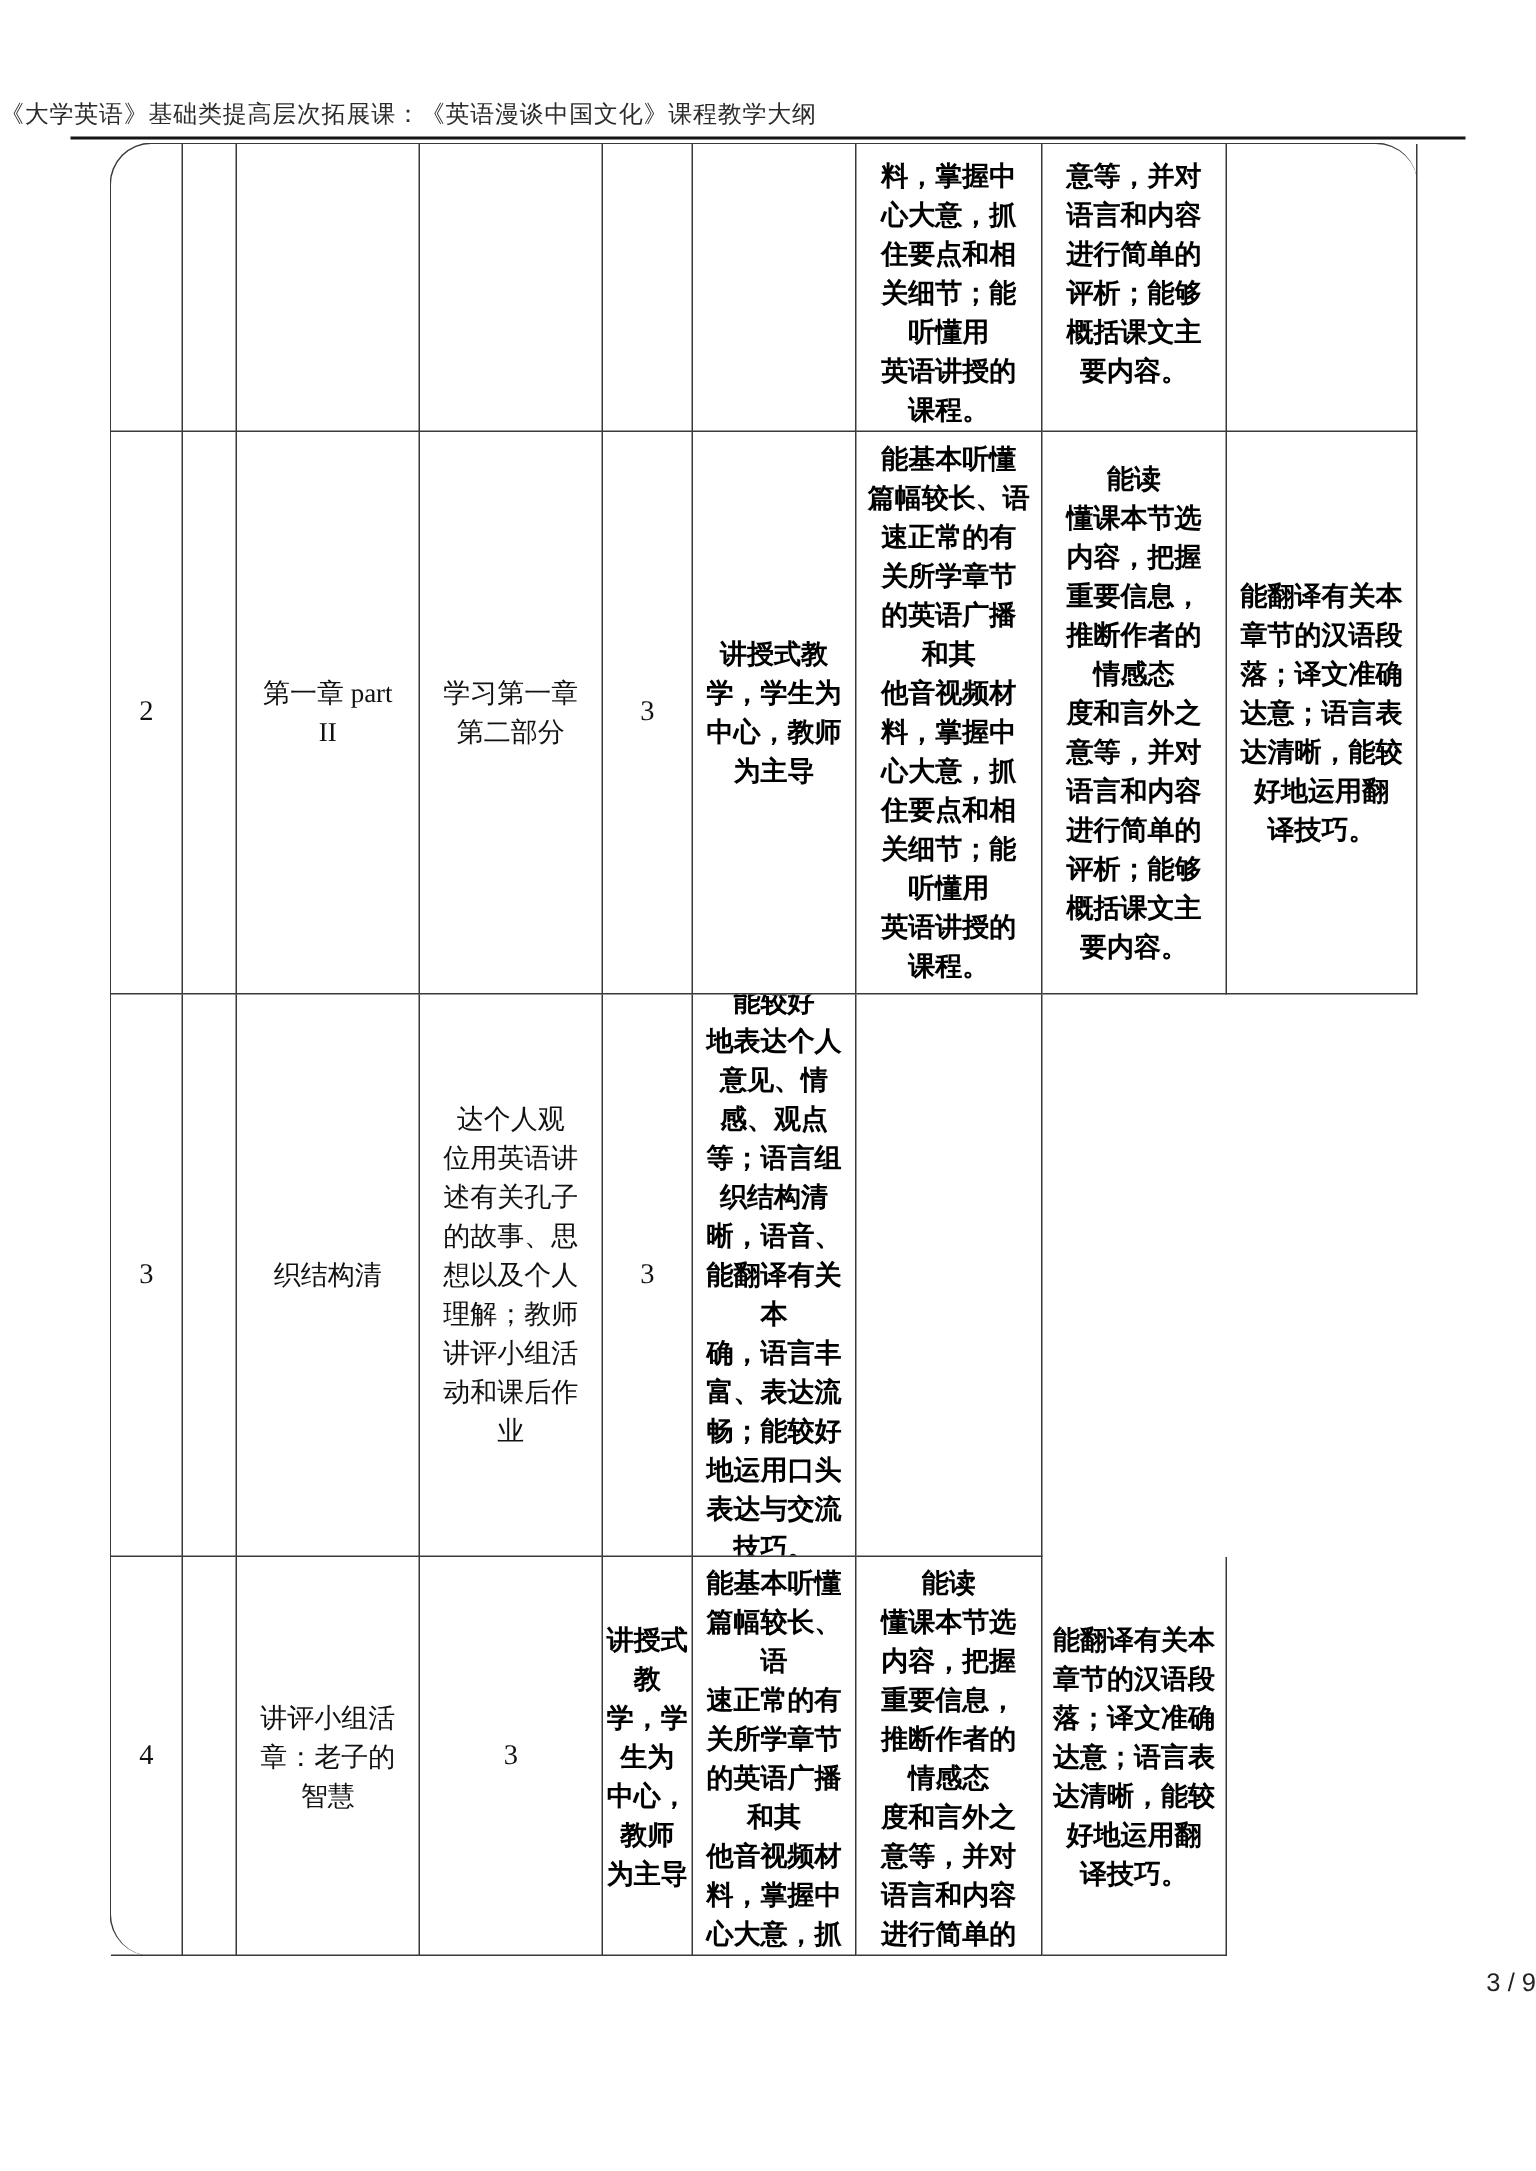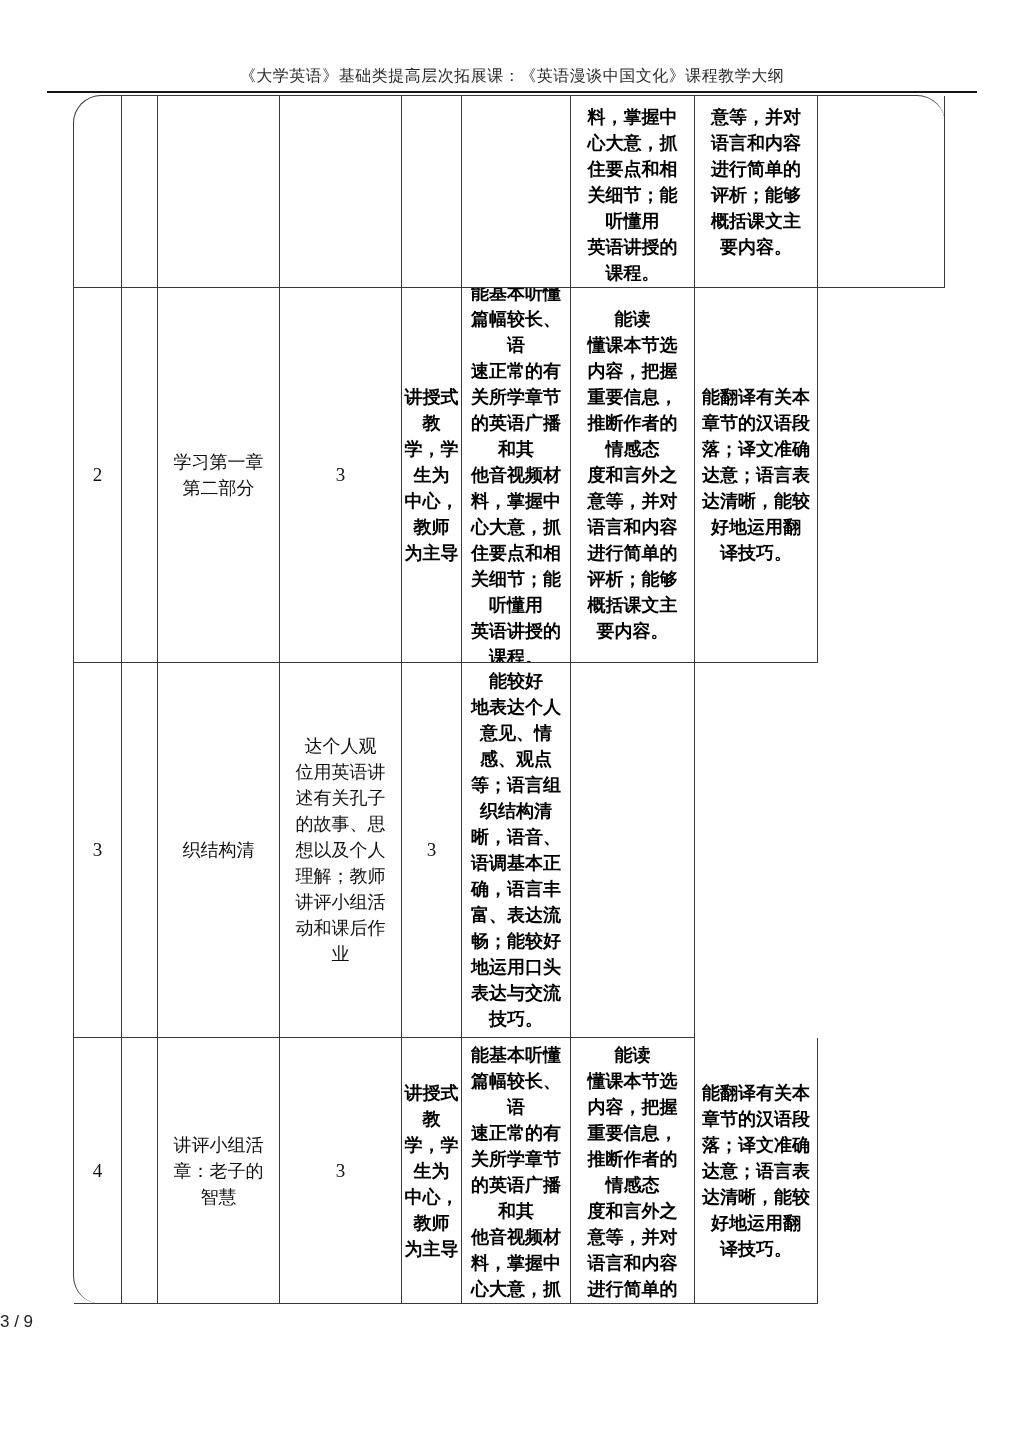--- a/index.html
+++ b/index.html
@@ -10,21 +10,20 @@
     height: 1447px;
     font-family: "Liberation Serif", "DejaVu Serif", serif;
     color: #111111;
     overflow: hidden;
   }
   .page-title {
     position: absolute;
     top: 66px;
     left: 0;
     width: 100%;
-    text-align: center;
     font-size: 16px;
     color: #2b2b2b;
     letter-spacing: 0.5px;
   }
   .header-rule {
     position: absolute;
     top: 91px;
     left: 47px;
     width: 930px;
     height: 0;
@@ -62,21 +61,21 @@
   }
   .c.bold { font-weight: bold; color: #000000; }
   .c.topalign { align-items: flex-start; padding-top: 8px; }
   .c.topalign4 { align-items: flex-start; padding-top: 4px; }
   .c.num { font-size: 19px; }
   .page-footer {
     position: absolute;
     top: 1312px;
     left: 0;
     width: 100%;
-    text-align: left;
+    text-align: right;
     font-size: 17px;
     color: #222222;
     font-family: "Liberation Sans", "DejaVu Sans", sans-serif;
   }
 </style>
 </head>
 <body>
 
 <div class="page-title">《大学英语》基础类提高层次拓展课：《英语漫谈中国文化》课程教学大纲</div>
 <div class="header-rule"></div>
@@ -102,20 +101,22 @@
 进行简单的
 评析；能够
 概括课文主
 要内容。</div>
     <div class="c topalign bold"></div>
   </div>
 
   <div class="t-row r2">
     <div class="c num">2</div>
     <div class="c"></div>
+    <div class="c">第一章 part
+II</div>
     <div class="c">学习第一章
 第二部分</div>
     <div class="c num">3</div>
     <div class="c bold">讲授式教
 学，学生为
 中心，教师
 为主导</div>
     <div class="c bold">能基本听懂
 篇幅较长、语
 速正常的有
@@ -166,21 +167,21 @@
 动和课后作
 业</div>
     <div class="c num">3</div>
     <div class="c bold">能较好
 地表达个人
 意见、情
 感、观点
 等；语言组
 织结构清
 晰，语音、
-语调基本正
+能翻译有关本
 确，语言丰
 富、表达流
 畅；能较好
 地运用口头
 表达与交流
 技巧。</div>
     <div class="c bold"></div>
   </div>
 
   <div class="t-row r4">

